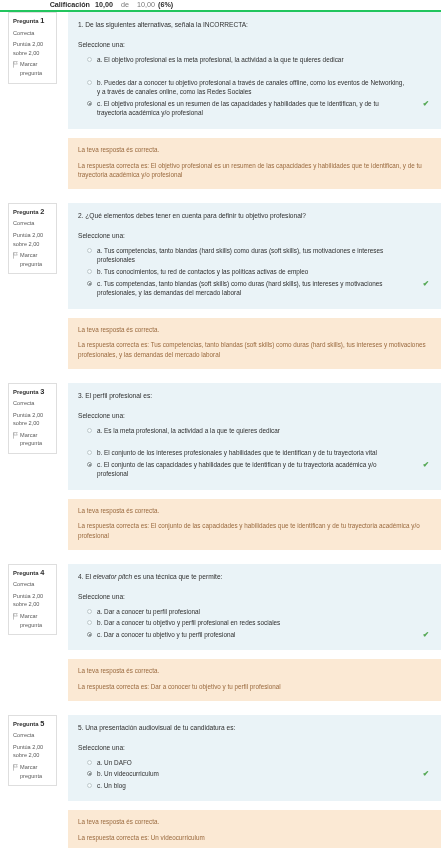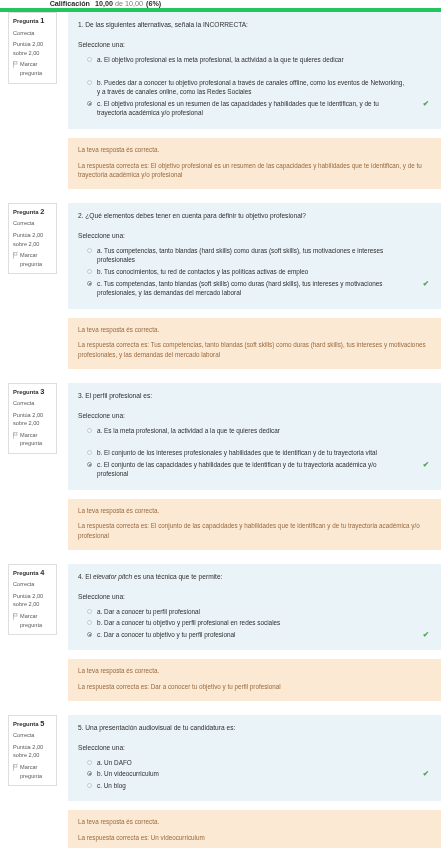--- a/index.html
+++ b/index.html
@@ -18,33 +18,33 @@
   
   .grade-bar {
     height: 12px;
     display: flex;
     align-items: center;
     font-size: 7.2px;
     line-height: 12px;
     white-space: nowrap;
     color: #555555;
     background: #ffffff;
-    border-bottom: 4px solid #22c55e;
+    border-bottom: 2px solid #22c55e;
     padding-left: 24px;
     box-sizing: border-box;
   }
   .grade-label {
     font-weight: bold;
     color: #2b2b2b;
     width: 66px;
     text-align: right;
     padding-right: 5px;
   }
   .grade-value { font-weight: bold; color: #2b2b2b; }
-  .grade-de { color: #777777; padding: 0 2px; }
+  .grade-de { color: #777777; padding: 0 8px; }
   .grade-max { color: #777777; }
   .grade-pct { font-weight: bold; color: #2b2b2b; padding-left: 3px; }
 
   
   .question {
     display: flex;
     align-items: flex-start;
     padding: 0 0 0 8px;
     box-sizing: border-box;
   }

